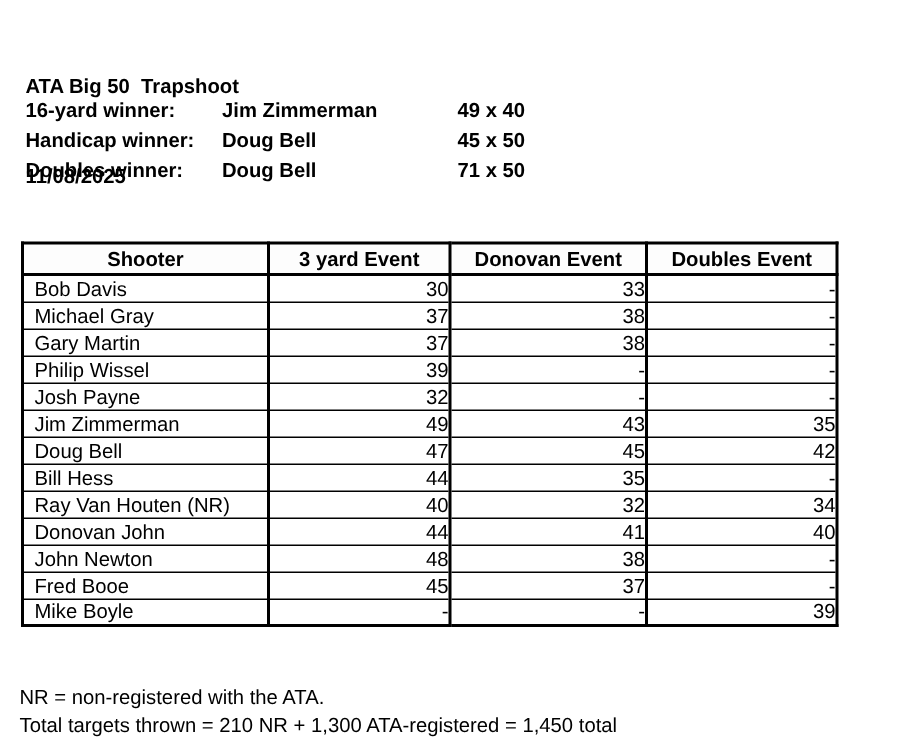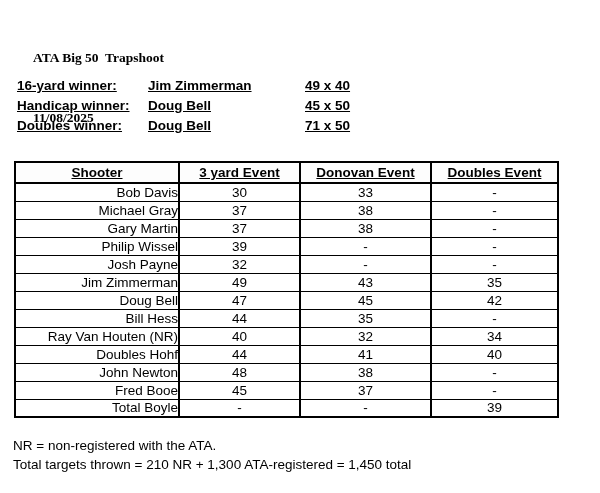--- a/index.html
+++ b/index.html
@@ -8,33 +8,31 @@
     width: 600px;
     height: 493px;
     position: relative;
     font-family: "Liberation Sans", sans-serif;
     color: #000000;
     font-size: 13.5px;
     overflow: hidden;
   }
   .doc-header {
     position: absolute;
-    left: 33px;
+    left: 17px;
     top: 8px;
     font-weight: bold;
     line-height: 20px;
     white-space: pre-wrap;
-    font-family: Liberation Serif, serif;
   }
   .winners {
     position: absolute;
     left: 17px;
-    top: 76px;
+    top: 64px;
     font-weight: bold;
-    text-decoration: underline;
   }
   .winner-row {
     display: grid;
     grid-template-columns: 131px 157px auto;
     line-height: 20px;
     height: 20px;
   }
   .results-table {
     position: absolute;
     left: 14px;
@@ -51,36 +49,35 @@
     overflow: hidden;
     white-space: nowrap;
   }
   .results-table th {
     border-top-width: 2px;
     border-bottom-width: 2px;
     height: 21px;
     font-weight: bold;
     text-align: center;
     background: #fdfdfd;
-    text-decoration: underline;
   }
   .results-table td {
     height: 18px;
-    text-align: center;
+    text-align: right;
   }
   .results-table td:first-child {
-    text-align: right;
+    text-align: left;
     padding-left: 7px;
     margin-left: 48px;
   }
   .results-table tr:last-child td { border-bottom-width: 2px; }
   .doc-footer {
     position: absolute;
     left: 13px;
-    top: 436px;
+    top: 455px;
     line-height: 19px;
   }
 </style>
 </head>
 <body>
 
 <div class="doc-header">
   <div>ATA Big 50  Trapshoot</div>
   <div>11/08/2025</div>
 </div>
@@ -167,39 +164,39 @@
         <td>35</td>
         <td>-</td>
       </tr>
       <tr>
         <td>Ray Van Houten (NR)</td>
         <td>40</td>
         <td>32</td>
         <td>34</td>
       </tr>
       <tr>
-        <td>Doubles Hohf</td>
+        <td>Donovan John</td>
         <td>44</td>
         <td>41</td>
         <td>40</td>
       </tr>
       <tr>
         <td>John Newton</td>
         <td>48</td>
         <td>38</td>
         <td>-</td>
       </tr>
       <tr>
         <td>Fred Booe</td>
         <td>45</td>
         <td>37</td>
         <td>-</td>
       </tr>
       <tr>
-        <td>Total Boyle</td>
+        <td>Mike Boyle</td>
         <td>-</td>
         <td>-</td>
         <td>39</td>
       </tr>
     </tbody>
 </table>
 
 <div class="doc-footer">
   <div>NR = non-registered with the ATA.</div>
   <div>Total targets thrown = 210 NR + 1,300 ATA-registered = 1,450 total</div>

